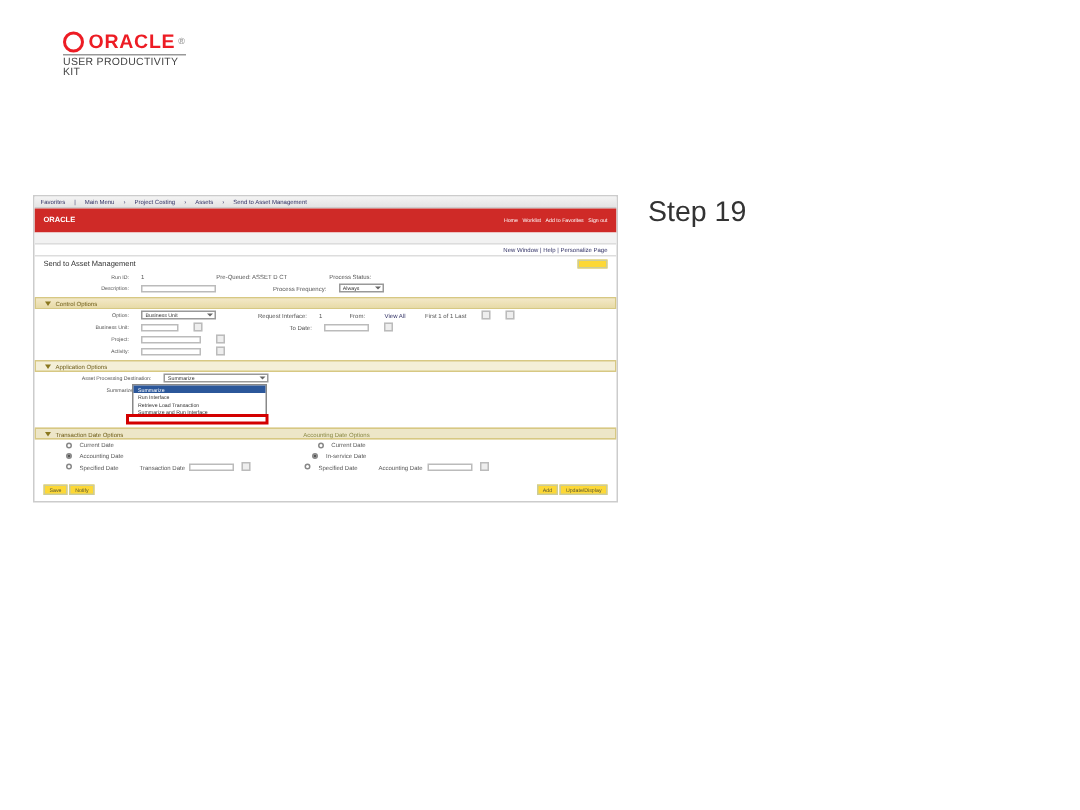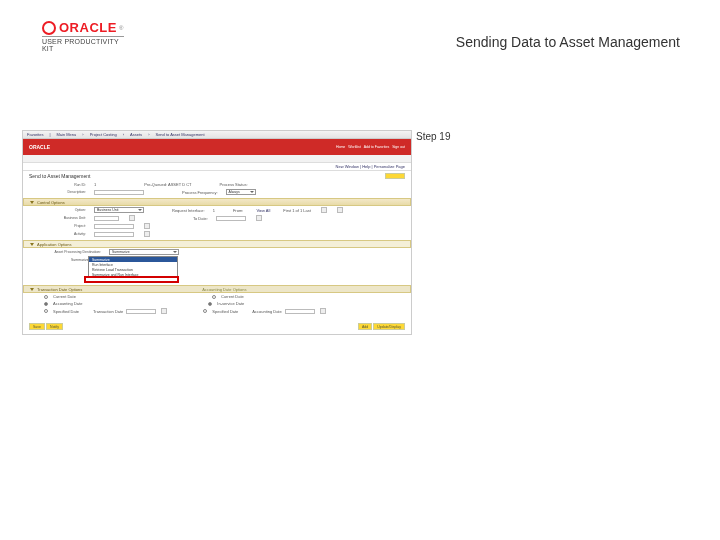--- a/index.html
+++ b/index.html
@@ -33,38 +33,37 @@
   .ss-dropdown::after { content:""; position:absolute; right:1px; top:1px; width:0; height:0; border-left:2px solid transparent; border-right:2px solid transparent; border-top:2.5px solid #666; }
   .ss-listbox { position: absolute; left: 65px; top: 125px; width: 90px; border: 1px solid #888; background: #fff; z-index: 5; }
   .ss-list-item { font-size: 3.5px; padding: 0.5px 3px; color: #333; }
   .ss-list-sel { background: #2b579a; color: #fff; }
   .ss-redbox { position: absolute; left: 61px; top: 145px; width: 95px; height: 7px; border: 2px solid #d30000; background: transparent; z-index: 10; }
   .ss-radio { display:inline-block; width:4px; height:4px; border:1px solid #888; border-radius:50%; margin-right:2px; }
   .ss-radio.sel::after { content:""; display:block; width:2px; height:2px; background:#555; border-radius:50%; margin:0.5px auto; }
   .ss-icon-btn { display:inline-block; width:6px; height:6px; border:1px solid #bbb; background:#eee; margin-left:2px; }
   .ss-footer { position:absolute; bottom:4px; left:6px; right:6px; display:flex; justify-content:space-between; align-items:center; }
   .ss-ybtn { height:7px; border:1px solid #cc9; background:#fdd835; padding:0 3px; display:inline-flex; align-items:center; font-size:3.5px; color:#553; }
-  .instr { margin-left: 4px; width: 260px; font-size: 10px; color: #333; line-height: 1.3; }
+  .instr { margin-left: 20px; width: 260px; font-size: 19px; color: #333; line-height: 1.3; }
   .instr-step { margin-bottom: 14px; }
   .instr-text b { font-weight: bold; }
 </style>
 </head>
 <body>
 <div class="page">
 
 <div class="header">
   <div class="logo-block">
     <div class="oracle-logo">
       <span class="oracle-icon"></span>
       <span class="oracle-word">ORACLE</span>
       <span class="oracle-tm">®</span>
     </div>
     <div class="upk-line">USER PRODUCTIVITY KIT</div>
   </div>
-  <div class="doc-title">Sending Data to Asset Management</div>
 </div>
 
 <div class="content-row">
 
   <div class="screenshot">
     <div class="ss-tabs">
       <span>Favorites</span>
       <span>|</span>
       <span>Main Menu</span>
       <span>›</span>

